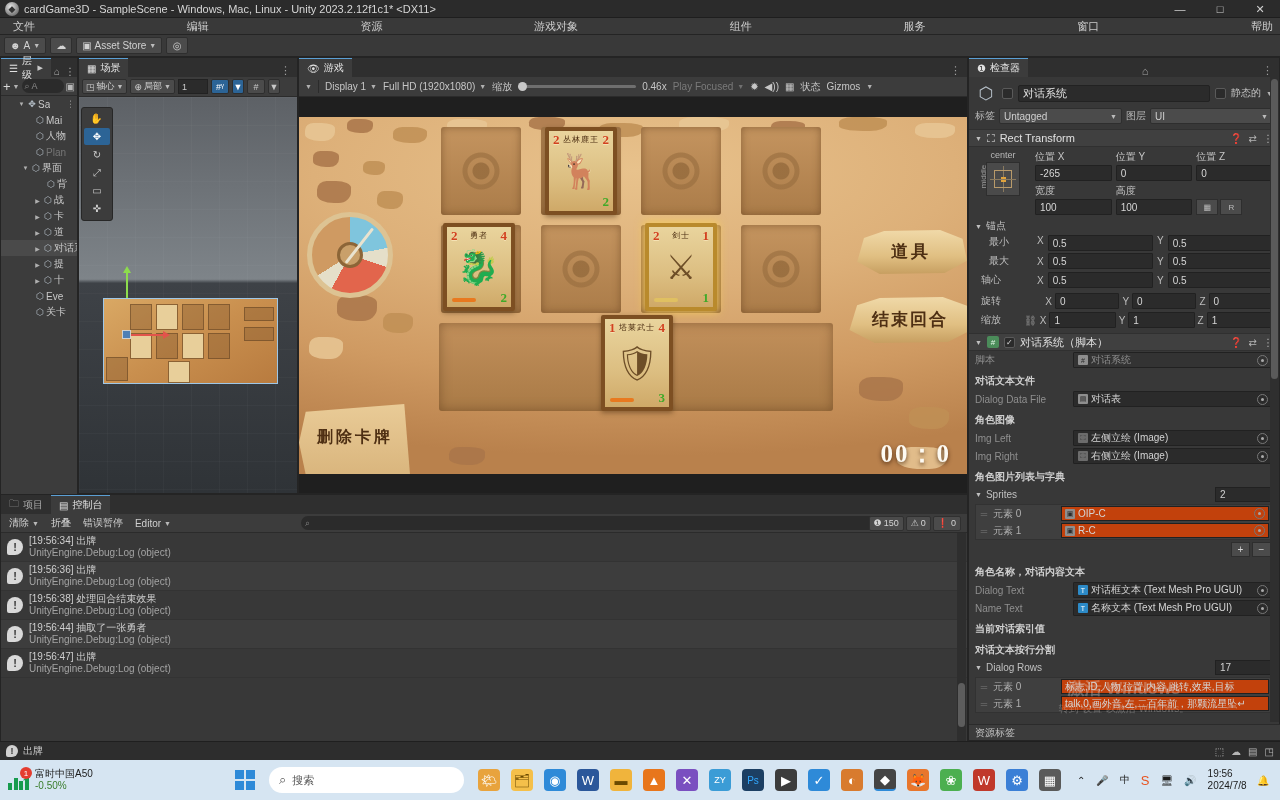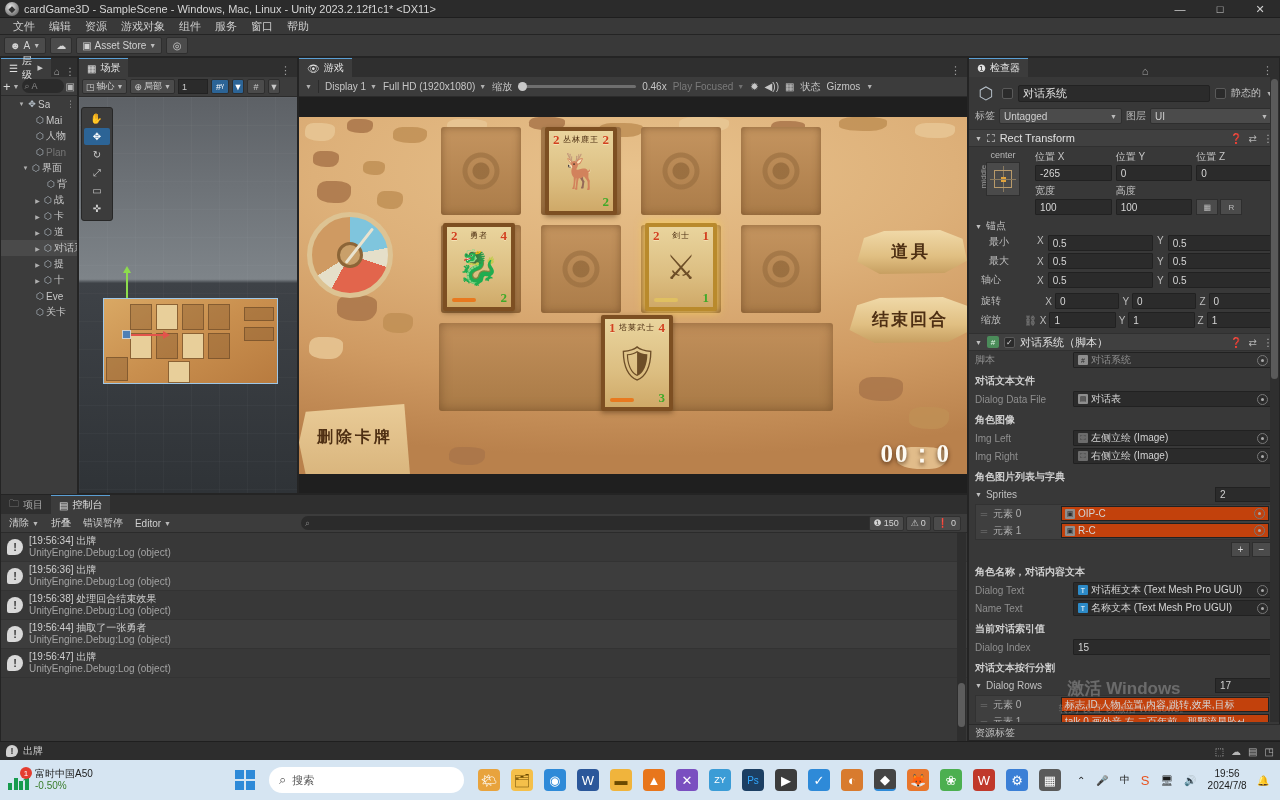--- a/index.html
+++ b/index.html
@@ -26,20 +26,21 @@
   .titlebar .tb-title { font-size:11px; color:#d6d6d6; white-space:nowrap; }
   .win-btns { position:absolute; right:0; top:0; height:18px; display:flex; }
   .win-btn { width:40px; height:18px; display:flex; align-items:center; justify-content:center;
              font-size:11px; color:#d0d0d0; }
 
   
   .menubar {
     position:absolute; left:0; top:18px; width:1280px; height:17px;
     background:#393939; display:flex; align-items:center; padding-left:6px;
     border-bottom:1px solid #242424;
+    justify-content:space-between;
   }
   .menubar .mi { padding:0 7px; font-size:11px; color:#cccccc; line-height:17px; }
 
   
   .toolbar {
     position:absolute; left:0; top:35px; width:1280px; height:22px;
     background:#393939; border-bottom:1px solid #242424;
     display:flex; align-items:center;
   }
   .tb-pill {
@@ -385,21 +386,21 @@
   .win-logo { display:grid; grid-template-columns:9px 9px; grid-template-rows:9px 9px; gap:2px; }
   .win-logo i { display:block; background:#2e8ad8; }
   .search-box { width:195px; height:26px; background:#fff; border-radius:14px; margin-left:14px;
                 display:flex; align-items:center; gap:6px; padding:0 10px;
                 font-size:11px; color:#555; }
   .tb-icons { display:flex; align-items:center; gap:11px; margin-left:14px; }
   .tbi { width:22px; height:22px; border-radius:4px; display:flex; align-items:center;
          justify-content:center; font-size:13px; color:#fff; }
   .tray { margin-left:auto; display:flex; align-items:center; gap:11px; padding-right:10px;
           font-size:10px; color:#1b1b1b; }
-  .clock { line-height:12px; text-align:center; font-size:10px; color:#1b1b1b; }
+  .clock { line-height:12px; text-align:left; font-size:10px; color:#1b1b1b; }
 </style>
 </head>
 <body>
 
 <div id="root">
 
   <div class="titlebar">
     <div class="tb-icon">◆</div>
     <div class="tb-title">cardGame3D - SampleScene - Windows, Mac, Linux - Unity 2023.2.12f1c1* &lt;DX11&gt;</div>
     <div class="win-btns">
@@ -1041,24 +1042,20 @@
       <div class="kv">
         <span class="k dim">Name Text</span>
         <div class="v">
           <span class="objico tmp">T</span>
           <span>名称文本 (Text Mesh Pro UGUI)</span>
           <span class="radio-end" style="margin-left:auto"></span>
         </div>
       </div>
 
       <div class="sec-title">当前对话索引值</div>
-      <div class="kv">
-        <span class="k dim">Dialog Index</span>
-        <div class="v">15</div>
-      </div>
 
       <div class="sec-title">对话文本按行分割</div>
       <div class="arr-hdr">
         <span class="tri">▼</span>
         <span class="nm">Dialog Rows</span>
         <span class="cnt">17</span>
       </div>
       <div class="arr-box">
         <div class="erow">
           <span class="ehandle">═</span>

